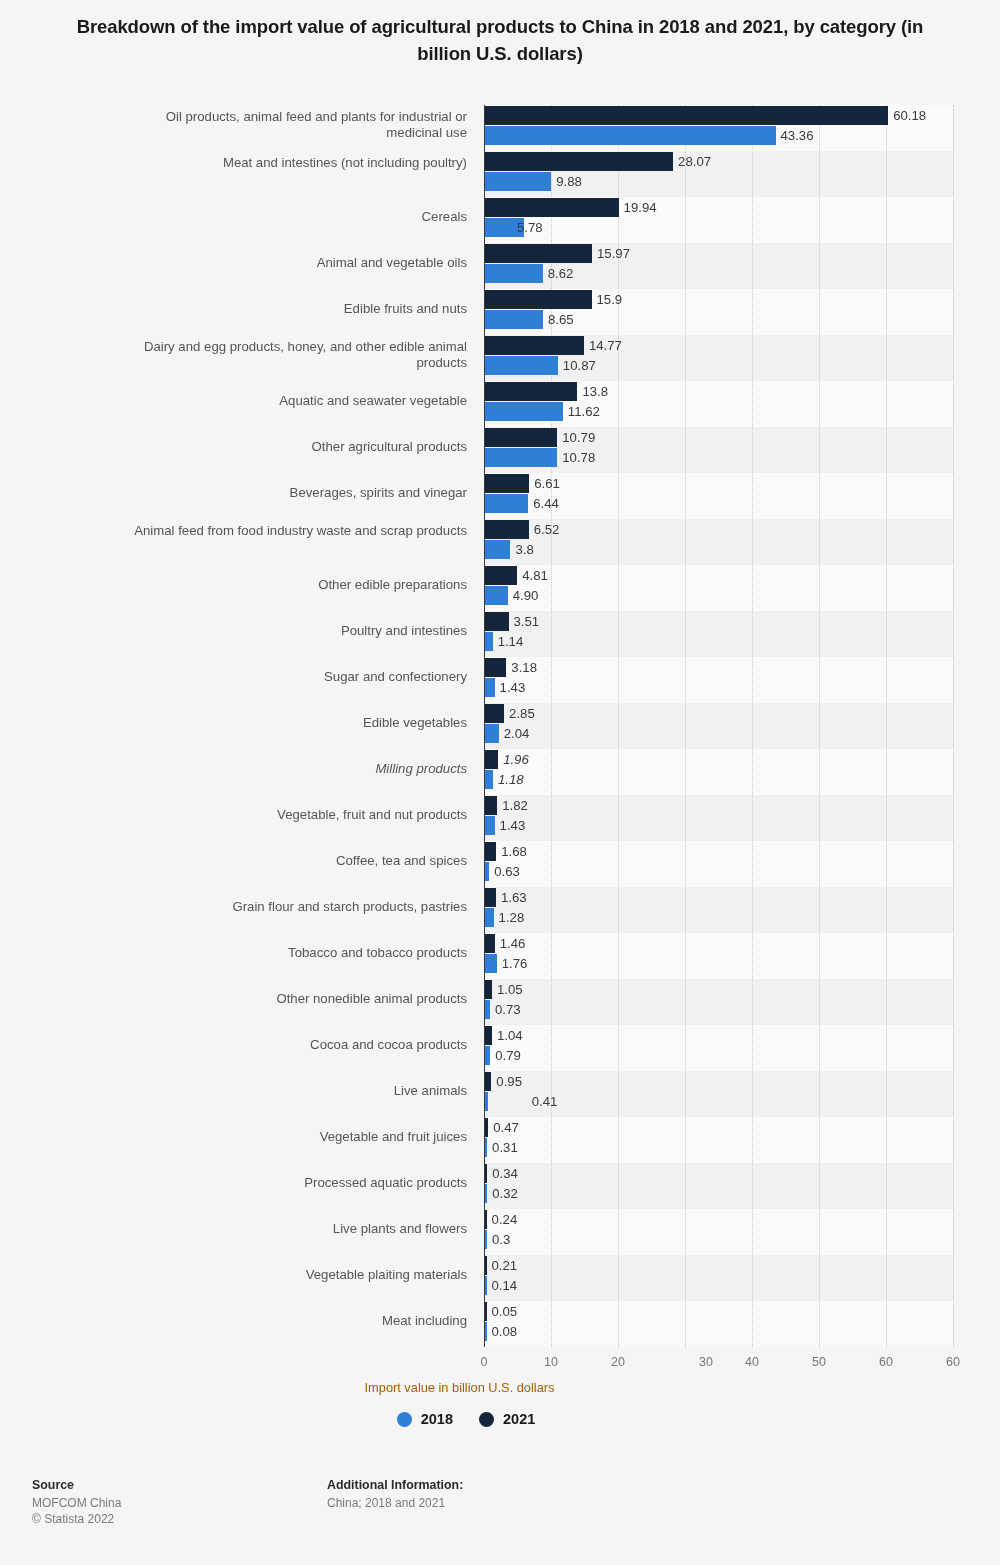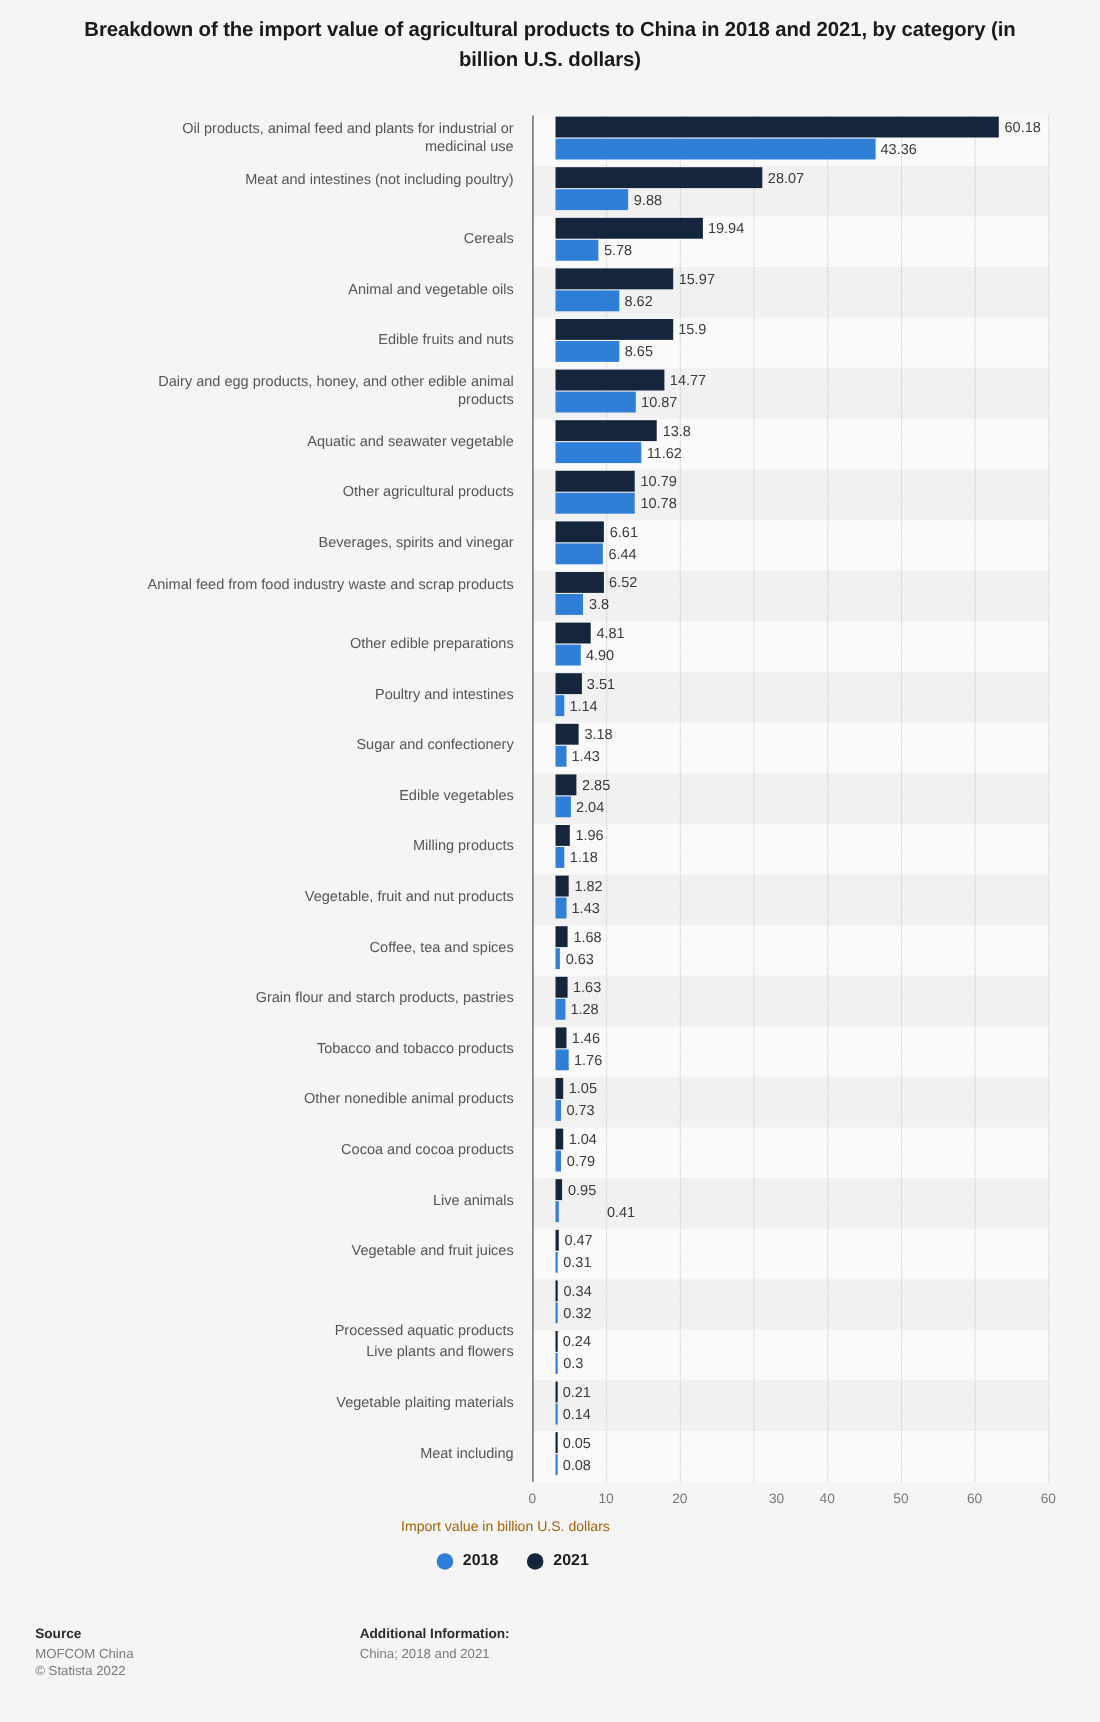--- a/index.html
+++ b/index.html
@@ -84,21 +84,21 @@
     text-align: right;
     font-size: 13.2px;
     line-height: 16.5px;
     color: #555555;
   }
   .bars {
     position: absolute;
     left: 485px;
     top: 0;
   }
-  .bar-wrap { position: relative; height: 19px; margin-left: 20px; }
+  .bar-wrap { position: relative; height: 19px; }
   .bar {
     position: absolute;
     left: 0;
     top: 0;
     height: 19px;
   }
   .bar.dark { background: #15263c; }
   .bar.blue { background: #2f7ed8; }
   .bar-val {
     position: absolute;
@@ -260,21 +260,21 @@
       </div>
       <div class="row" style="top: 96px; height: 46px;">
         <div class="row-label" style="top: 11.75px;">Cereals</div>
         <div class="bars">
           <div class="bar-wrap" style="position: absolute; top: 1px; left: 0px; width: 469px;">
             <div class="bar dark" style="width: 133.598px; background: rgb(21, 38, 60);"></div>
             <div class="bar-val" style="left: 133.598px;">19.94</div>
           </div>
           <div class="bar-wrap" style="position: absolute; top: 21px; left: 0px; width: 469px;">
             <div class="bar blue" style="width: 38.726px; background: rgb(47, 126, 216);"></div>
-            <div class="bar-val" style="left: 39px;">5.78</div>
+            <div class="bar-val" style="left: 27px;">5.78</div>
           </div>
         </div>
       </div>
       <div class="row" style="top: 142px; height: 46px;">
         <div class="row-label" style="top: 11.75px;">Animal and vegetable oils</div>
         <div class="bars">
           <div class="bar-wrap" style="position: absolute; top: 1px; left: 0px; width: 469px;">
             <div class="bar dark" style="width: 106.999px; background: rgb(21, 38, 60);"></div>
             <div class="bar-val" style="left: 106.999px;">15.97</div>
           </div>
@@ -407,21 +407,21 @@
           <div class="bar-wrap" style="position: absolute; top: 1px; left: 0px; width: 469px;">
             <div class="bar dark" style="width: 19.095px; background: rgb(21, 38, 60);"></div>
             <div class="bar-val" style="left: 19.095px;">2.85</div>
           </div>
           <div class="bar-wrap" style="position: absolute; top: 21px; left: 0px; width: 469px;">
             <div class="bar blue" style="width: 13.668px; background: rgb(47, 126, 216);"></div>
             <div class="bar-val" style="left: 13.668px;">2.04</div>
           </div>
         </div>
       </div>
-      <div class="row" style="top: 648px; height: 46px;">
+      <div class="row" style="top: 648px; height: 46px; font-style: italic;">
         <div class="row-label" style="top: 11.75px;">Milling products</div>
         <div class="bars">
           <div class="bar-wrap" style="position: absolute; top: 1px; left: 0px; width: 469px;">
             <div class="bar dark" style="width: 13.132px; background: rgb(21, 38, 60);"></div>
             <div class="bar-val" style="left: 13.132px;">1.96</div>
           </div>
           <div class="bar-wrap" style="position: absolute; top: 21px; left: 0px; width: 469px;">
             <div class="bar blue" style="width: 7.906px; background: rgb(47, 126, 216);"></div>
             <div class="bar-val" style="left: 7.906px;">1.18</div>
           </div>
@@ -525,21 +525,21 @@
             <div class="bar dark" style="width: 3.149px; background: rgb(21, 38, 60);"></div>
             <div class="bar-val" style="left: 3.149px;">0.47</div>
           </div>
           <div class="bar-wrap" style="position: absolute; top: 21px; left: 0px; width: 469px;">
             <div class="bar blue" style="width: 2.077px; background: rgb(47, 126, 216);"></div>
             <div class="bar-val" style="left: 2.077px;">0.31</div>
           </div>
         </div>
       </div>
       <div class="row" style="top: 1062px; height: 46px;">
-        <div class="row-label" style="top: 11.75px; margin-top: 27px;">Processed aquatic products</div>
+        <div class="row-label" style="top: 11.75px;">Processed aquatic products</div>
         <div class="bars">
           <div class="bar-wrap" style="position: absolute; top: 1px; left: 0px; width: 469px;">
             <div class="bar dark" style="width: 2.278px; background: rgb(21, 38, 60);"></div>
             <div class="bar-val" style="left: 2.278px;">0.34</div>
           </div>
           <div class="bar-wrap" style="position: absolute; top: 21px; left: 0px; width: 469px;">
             <div class="bar blue" style="width: 2.144px; background: rgb(47, 126, 216);"></div>
             <div class="bar-val" style="left: 2.144px;">0.32</div>
           </div>
         </div>

